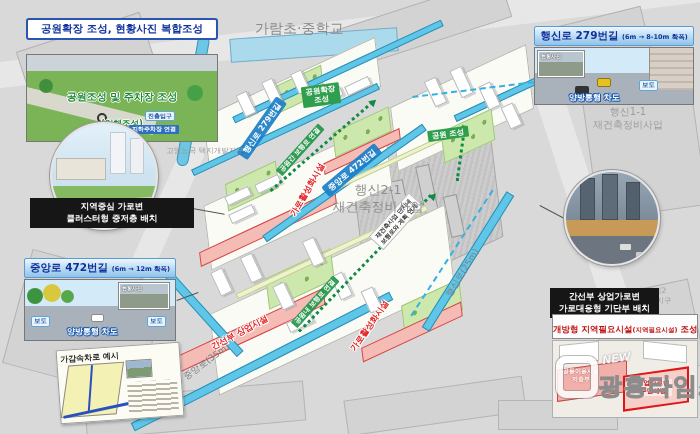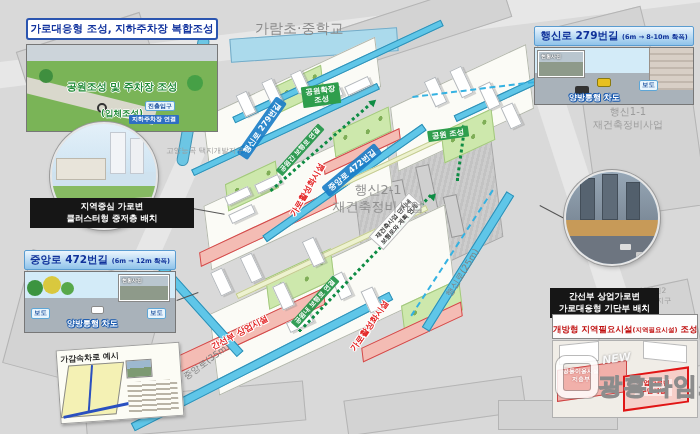--- a/index.html
+++ b/index.html
@@ -155,22 +155,22 @@
 재건축정비사업</div>
   <div class="graylbl pre" style="left:628px;top:118px;transform:translate(-50%,-50%);font-size:10px;color:#9c9c9c">행신1-1
 재건축정비사업</div>
   <div class="graylbl" style="left:205px;top:151px;transform:translate(-50%,-50%);font-size:7.5px;color:#9c9c9c;white-space:nowrap">고양능곡 택지개발지구</div>
   <div class="graylbl pre" style="left:649px;top:296px;transform:translate(-50%,-50%);font-size:7.5px;color:#9c9c9c">고양행신2
 공공주택지구</div>
   <div class="graylbl" style="left:207px;top:362px;transform:translate(-50%,-50%) rotate(-36deg);font-size:9px;color:#808080;white-space:nowrap">중앙로(35m)</div>
   <div class="graylbl" style="left:463px;top:273px;transform:translate(-50%,-50%) rotate(-58deg);font-size:9px;color:#808080;white-space:nowrap">행신로(25m)</div>
 
   <div style="position:absolute;left:26px;top:18px;width:192px">
-    <div class="whitehdr">가로대응형 조성, 지하주차장 복합조성</div>
-    <div style="position:relative;height:88px;margin-top:4px;border:1px solid #777;background:linear-gradient(#ccd4da 0 16px,#7ab457 16px 100%);overflow:hidden">
+    <div class="whitehdr">공원확장 조성, 현황사진 복합조성</div>
+    <div style="position:relative;height:88px;margin-top:14px;border:1px solid #777;background:linear-gradient(#ccd4da 0 16px,#7ab457 16px 100%);overflow:hidden">
       <div style="position:absolute;left:-20px;top:46px;width:150px;height:16px;background:#d9d8cc;transform:rotate(14deg)"></div>
       <div style="position:absolute;left:12px;top:24px;width:14px;height:14px;border-radius:50%;background:#3f8f3f"></div>
       <div style="position:absolute;left:160px;top:30px;width:16px;height:16px;border-radius:50%;background:#46a046"></div>
       <div style="position:absolute;left:70px;top:58px;width:10px;height:10px;border-radius:50%;border:2px solid #333"></div>
       <div class="pre" style="position:absolute;left:0;top:22px;width:100%;text-align:center;color:#1f8a35;font-weight:bold;font-size:10px;line-height:1.3;text-shadow:-1px 0 #fff,1px 0 #fff,0 -1px #fff,0 1px #fff">
         <span>공원조성 및 주차장 조성</span>
         <br><span style="font-size:8.5px">(입체조성)</span>
       </div>
       <div class="sw" style="left:118px;top:56px;font-size:6px">진출입구</div>
       <div style="position:absolute;left:102px;top:70px;background:#2f6fc2;color:#fff;font-size:6px;font-weight:bold;padding:0 3px;border-radius:1px">지하주차장 연결</div>
@@ -181,21 +181,21 @@
     <div style="position:absolute;left:0;top:0;width:100%;height:46%;background:linear-gradient(#e3f0f9,#cfe4f2)"></div>
     <div style="position:absolute;left:58px;top:8px;width:16px;height:42px;background:#f2f4f7;border:1px solid #c3c9d1"></div>
     <div style="position:absolute;left:78px;top:14px;width:14px;height:36px;background:#eef0f3;border:1px solid #c3c9d1"></div>
     <div style="position:absolute;left:4px;top:34px;width:50px;height:22px;background:#e8e4da;border:1px solid #bdb8ac"></div>
     <div style="position:absolute;left:0;top:62px;width:100%;height:46px;background:#86ba62"></div>
     <div style="position:absolute;left:10px;top:76px;width:90px;height:10px;background:#d3d2c2;transform:rotate(-4deg)"></div>
   </div>
   <div class="blackbox" style="left:30px;top:198px;width:164px">지역중심 가로변
 클러스터형 중저층 배치</div>
 
-  <div style="position:absolute;left:24px;top:250px;width:152px">
+  <div style="position:absolute;left:24px;top:258px;width:152px">
     <div class="bluehdr">
       <span>중앙로 472번길</span>
       <span class="sub">(6m → 12m 확폭)</span>
     </div>
     <div class="street" style="height:62px;margin-top:1px">
       <div style="position:absolute;left:2px;top:8px;width:16px;height:16px;border-radius:50%;background:#3c9440"></div>
       <div style="position:absolute;left:18px;top:4px;width:18px;height:18px;border-radius:50%;background:#d9c83e"></div>
       <div style="position:absolute;left:36px;top:10px;width:13px;height:13px;border-radius:50%;background:#57a84a"></div>
       <div style="position:absolute;left:66px;top:34px;width:13px;height:8px;background:#fff;border:1px solid #8a8a8a;border-radius:2px"></div>
       <div class="inset" style="left:94px;top:3px;width:50px;height:26px">

